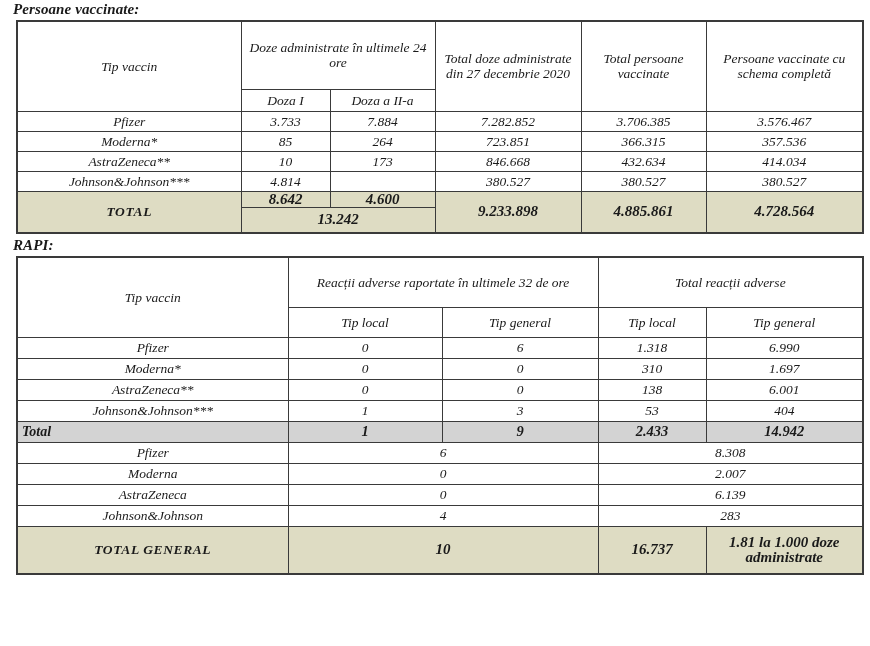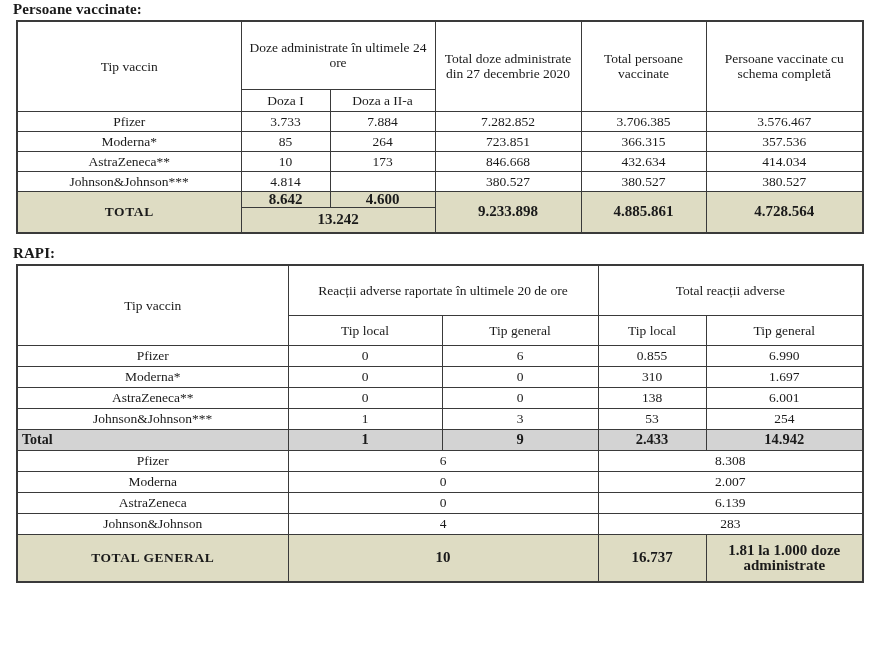--- a/index.html
+++ b/index.html
@@ -12,30 +12,31 @@
     height: 646px;
     font-family: "Liberation Serif", "DejaVu Serif", serif;
     color: #1a1a1a;
     overflow: hidden;
   }
   .page {
     position: relative;
     width: 870px;
     height: 572px;
     box-sizing: border-box;
+    font-style: italic;
   }
   .section-title {
     font-weight: bold;
     font-size: 15px;
     line-height: 16px;
     padding-left: 13px;
     letter-spacing: 0.1px;
   }
   #title-vaccinated { padding-top: 1px; padding-bottom: 3px; }
-  #title-rapi { padding-top: 11px; padding-bottom: 3px; }
+  #title-rapi { padding-top: 3px; padding-bottom: 3px; }
 
   table.doc-table {
     border-collapse: collapse;
     table-layout: fixed;
     margin-left: 16px;
     border: 2px solid #3a3a3a;
     background: #ffffff;
   }
   table.doc-table td, table.doc-table th {
     border: 1px solid #3a3a3a;
@@ -174,36 +175,36 @@
     <colgroup>
       <col style="width:271px">
       <col style="width:154px">
       <col style="width:156px">
       <col style="width:108px">
       <col style="width:157px">
     </colgroup>
     <thead>
       <tr>
         <th class="hdr" rowspan="2" style="height:80px">Tip vaccin</th>
-        <th class="hdr" colspan="2" style="height:50px">Reacții adverse raportate în ultimele 20 de ore</th>
+        <th class="hdr" colspan="2" style="height:50px">Reacții adverse raportate în ultimele 32 de ore</th>
         <th class="hdr" colspan="2">Total reacții adverse</th>
       </tr>
       <tr>
         <th class="sub" style="height:30px">Tip local</th>
         <th class="sub">Tip general</th>
         <th class="sub">Tip local</th>
         <th class="sub">Tip general</th>
       </tr>
     </thead>
     <tbody>
       <tr>
         <td class="vaccine-name" style="height:21px">Pfizer</td>
         <td class="num">0</td>
         <td class="num">6</td>
-        <td class="num">0.855</td>
+        <td class="num">1.318</td>
         <td class="num">6.990</td>
       </tr>
       <tr>
         <td class="vaccine-name" style="height:21px">Moderna*</td>
         <td class="num">0</td>
         <td class="num">0</td>
         <td class="num">310</td>
         <td class="num">1.697</td>
       </tr>
       <tr>
@@ -211,21 +212,21 @@
         <td class="num">0</td>
         <td class="num">0</td>
         <td class="num">138</td>
         <td class="num">6.001</td>
       </tr>
       <tr>
         <td class="vaccine-name" style="height:21px">Johnson&amp;Johnson***</td>
         <td class="num">1</td>
         <td class="num">3</td>
         <td class="num">53</td>
-        <td class="num">254</td>
+        <td class="num">404</td>
       </tr>
       <tr class="total-gray">
         <td class="vaccine-name" style="height:21px">Total</td>
         <td class="num">1</td>
         <td class="num">9</td>
         <td class="num">2.433</td>
         <td class="num">14.942</td>
       </tr>
       <tr>
         <td class="vaccine-name" style="height:21px">Pfizer</td>

